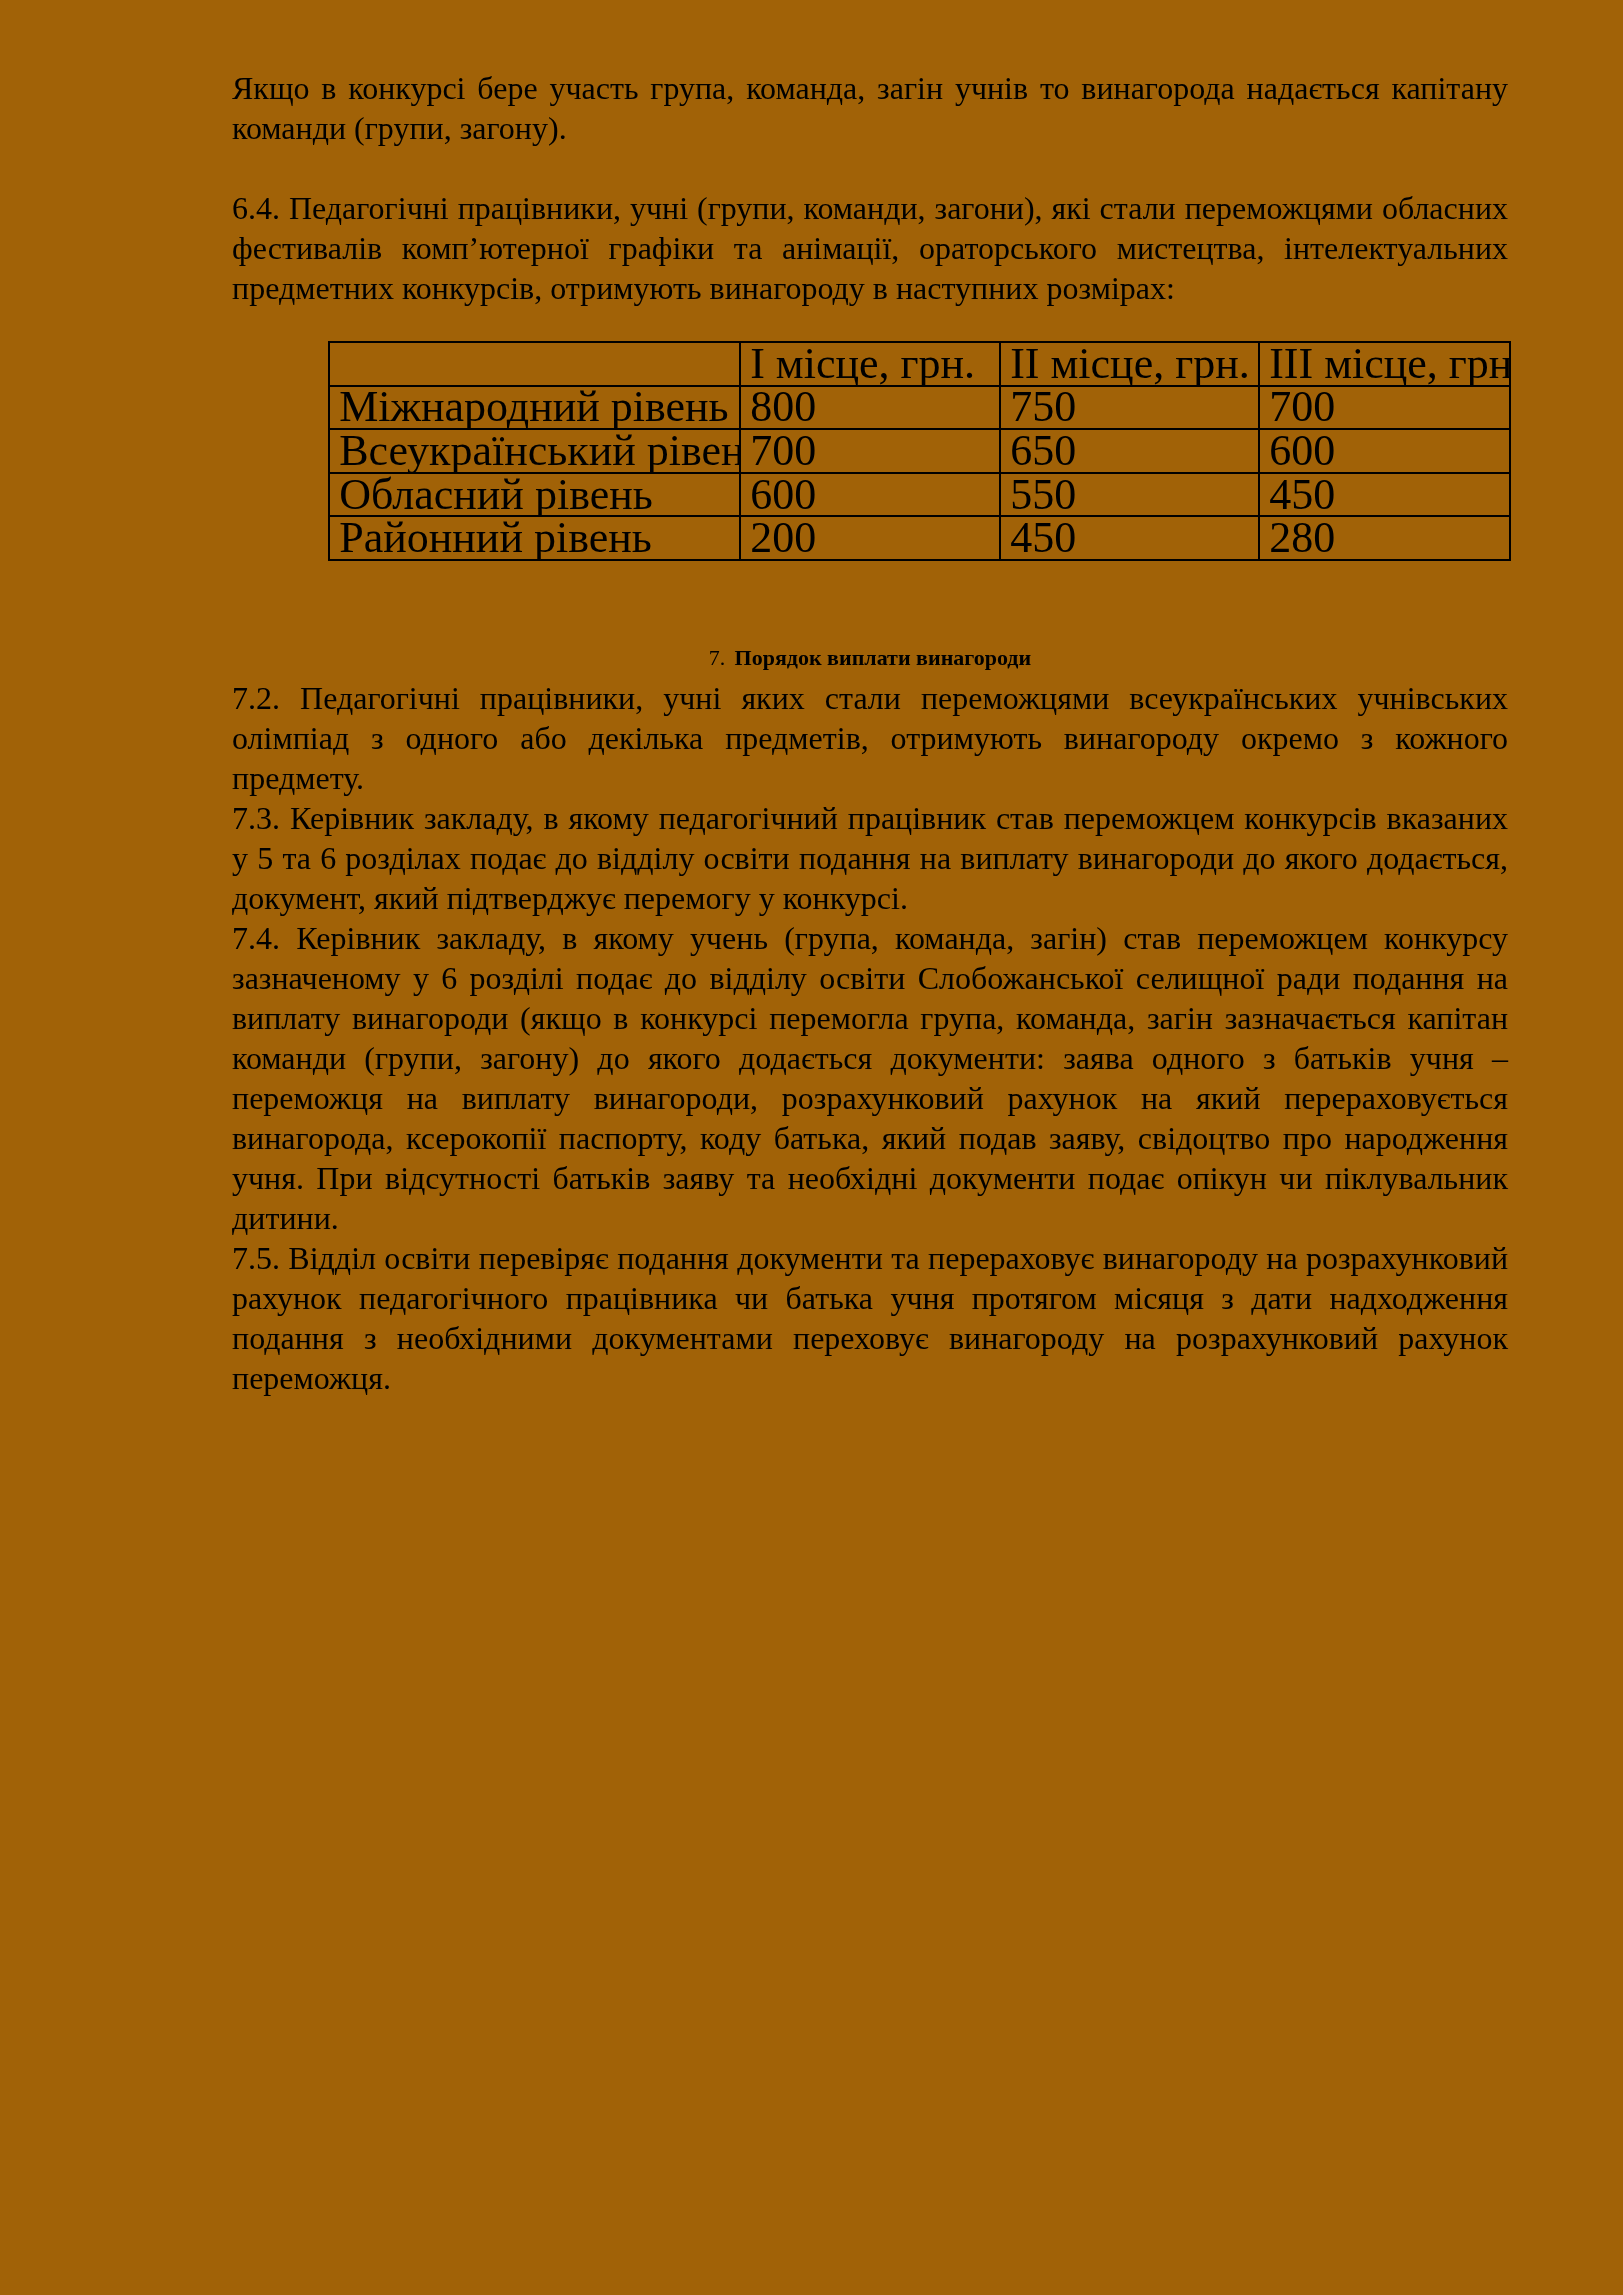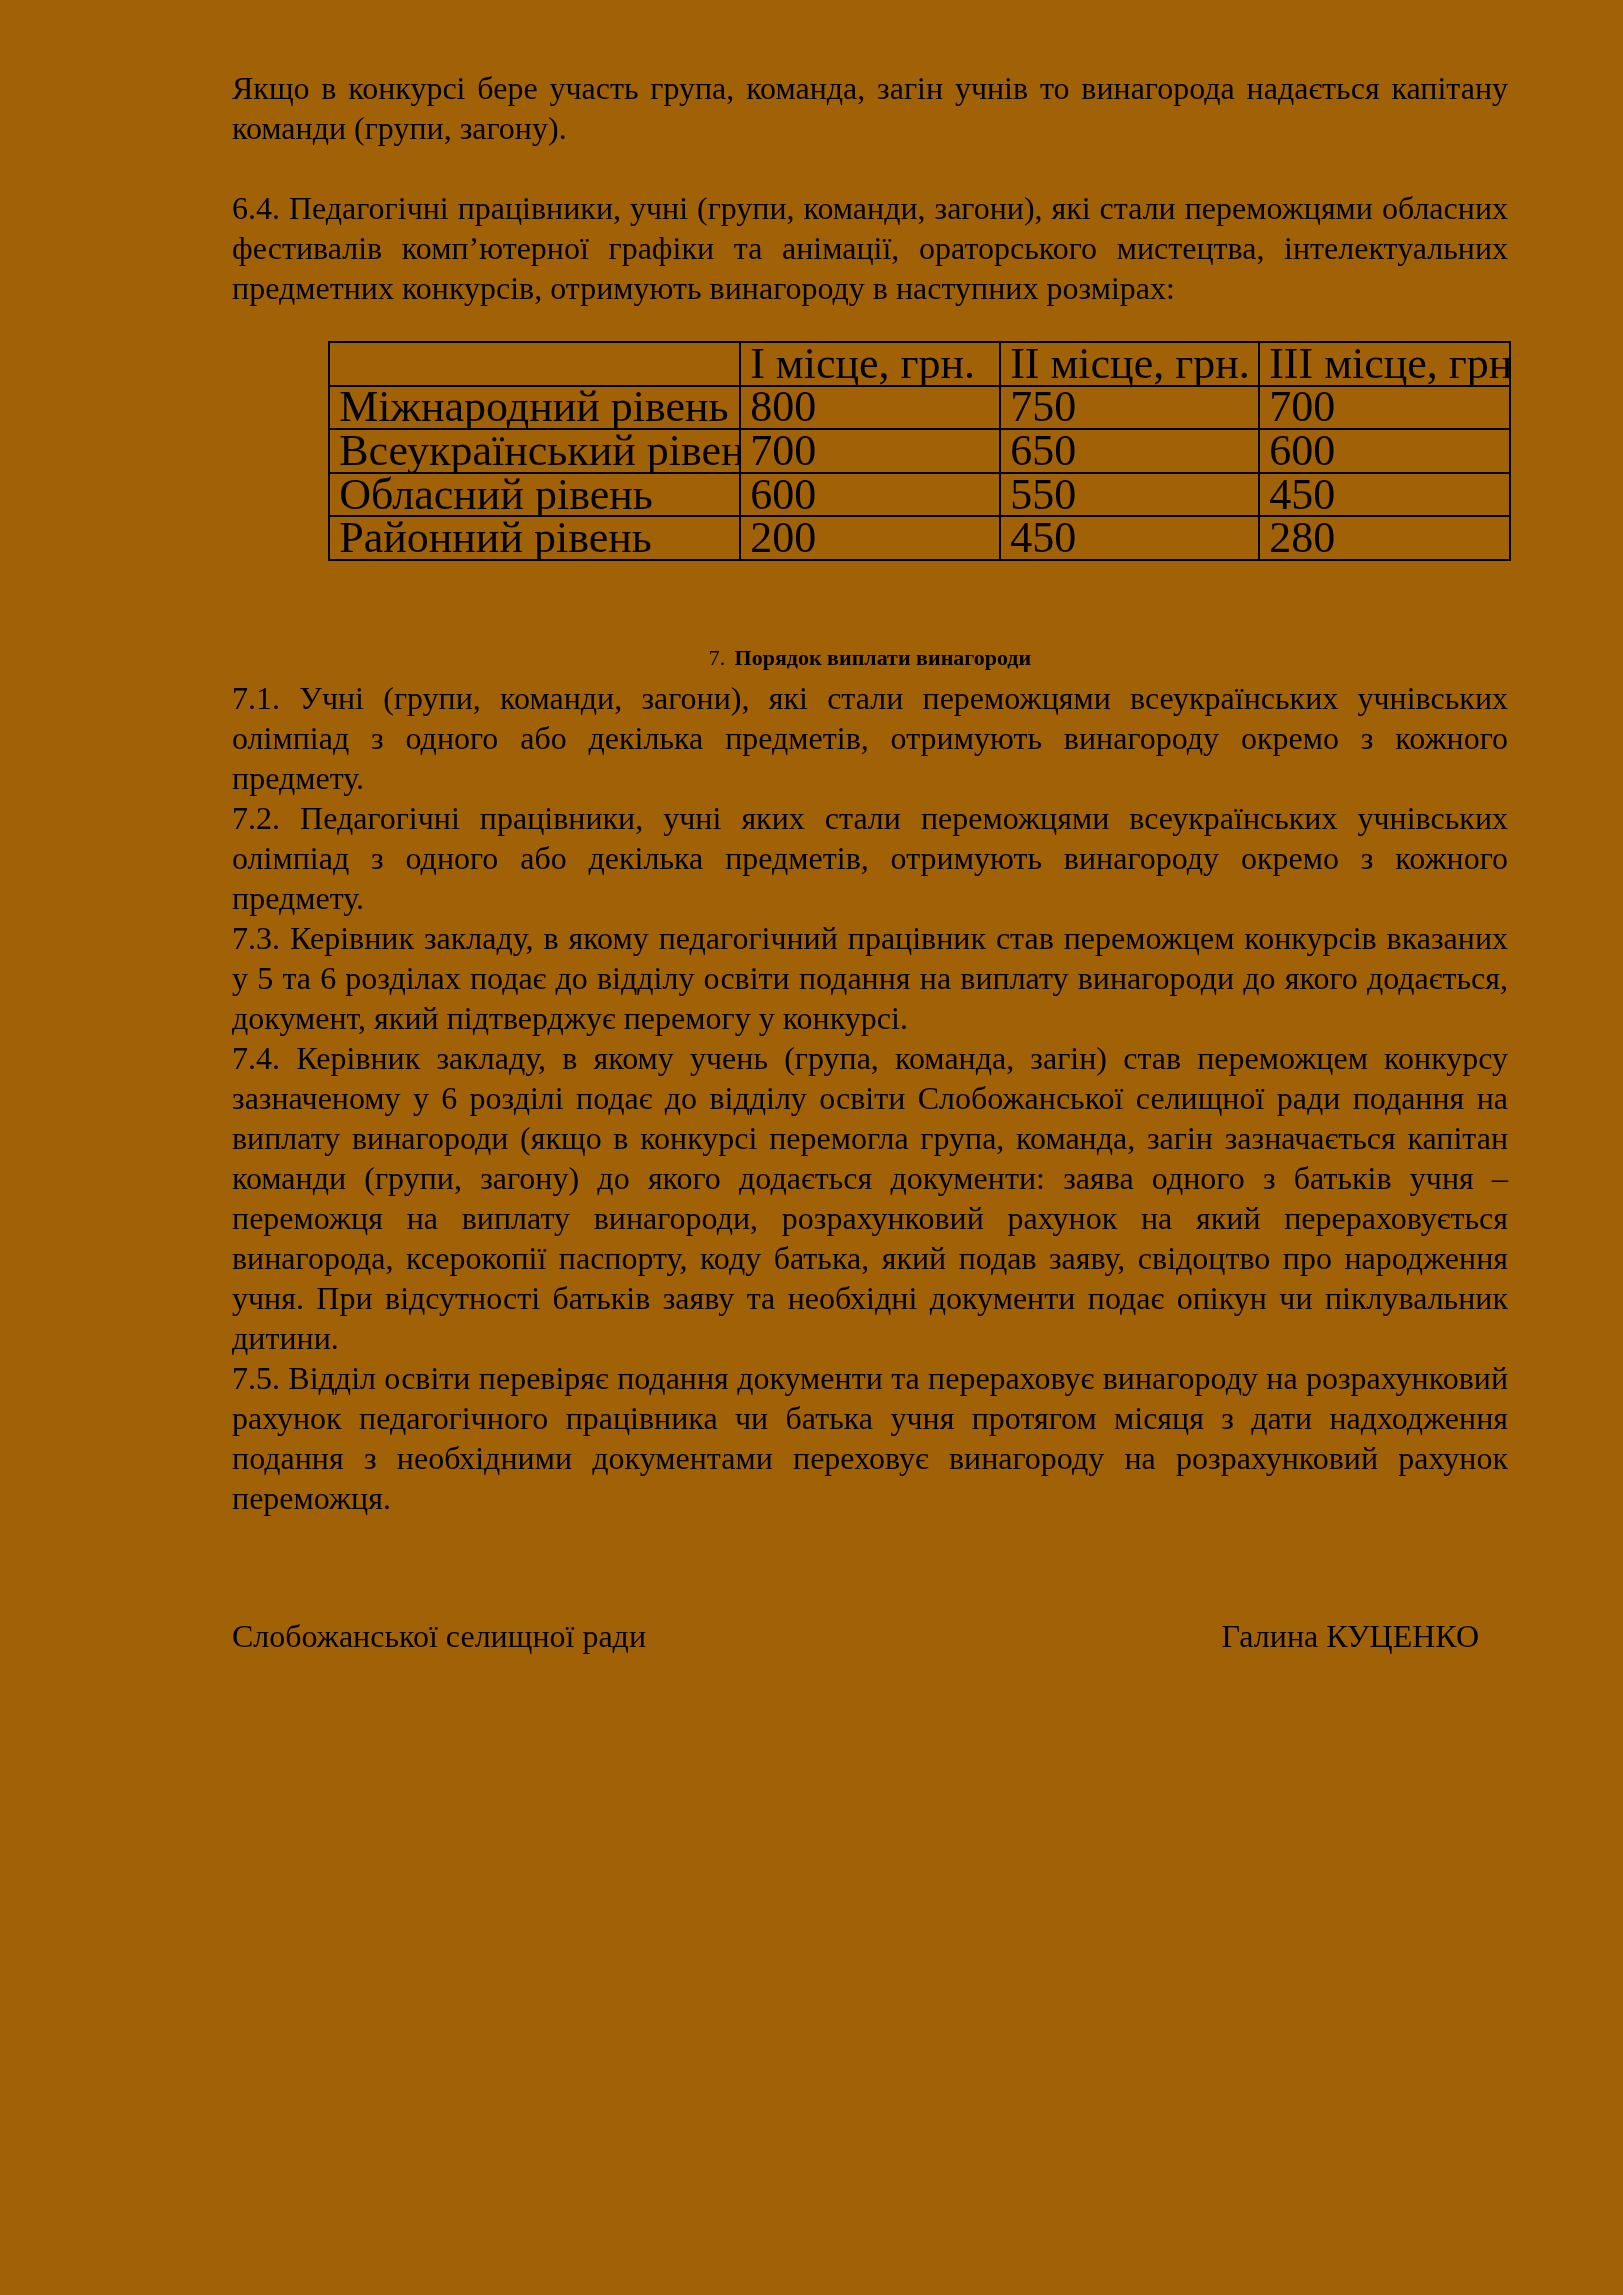--- a/index.html
+++ b/index.html
@@ -103,27 +103,22 @@
         <td>450</td>
         <td>280</td>
       </tr>
     </tbody>
   </table>
 
   <h2 class="section-heading">
     <span class="sec-num">7.</span><span class="sec-title">Порядок виплати винагороди</span>
   </h2>
 
-  <p>7.1. Учні (групи, команди, загони), які стали переможцями всеукраїнських учнівських олімпіад з одного або декілька предметів, отримують винагороду окремо з кожного предмету.</p>
   <p>7.2. Педагогічні працівники, учні яких стали переможцями всеукраїнських учнівських олімпіад з одного або декілька предметів, отримують винагороду окремо з кожного предмету.</p>
   <p>7.3. Керівник закладу, в якому педагогічний працівник став переможцем конкурсів вказаних у 5 та 6 розділах подає до відділу освіти подання на виплату винагороди до якого додається, документ, який підтверджує перемогу у конкурсі.</p>
   <p>7.4. Керівник закладу, в якому учень (група, команда, загін) став переможцем конкурсу зазначеному у 6 розділі подає до відділу освіти Слобожанської селищної ради подання на виплату винагороди (якщо в конкурсі перемогла група, команда, загін зазначається капітан команди (групи, загону) до якого додається документи: заява одного з батьків учня – переможця на виплату винагороди, розрахунковий рахунок на який перераховується винагорода, ксерокопії паспорту, коду батька, який подав заяву, свідоцтво про народження учня. При відсутності батьків заяву та необхідні документи подає опікун чи піклувальник дитини.</p>
   <p>7.5. Відділ освіти перевіряє подання документи та перераховує винагороду на розрахунковий рахунок педагогічного працівника чи батька учня протягом місяця з дати надходження подання з необхідними документами переховує винагороду на розрахунковий рахунок переможця.</p>
 
   <div class="sig-block">
-    <div class="sig-row">
-      <span>Слобожанської селищної ради</span>
-      <span>Галина КУЦЕНКО</span>
-    </div>
   </div>
 
 </div>
 
 
 </body></html>

